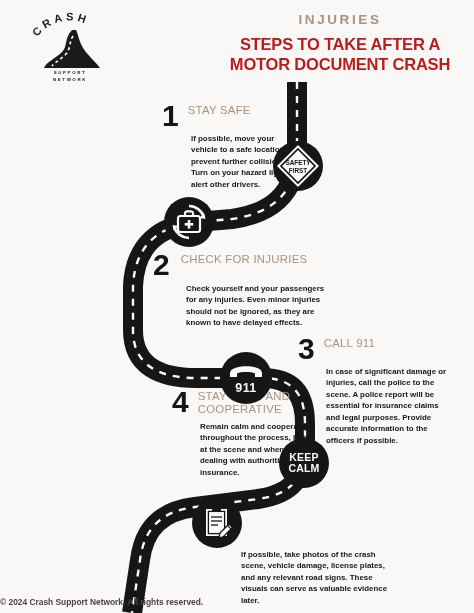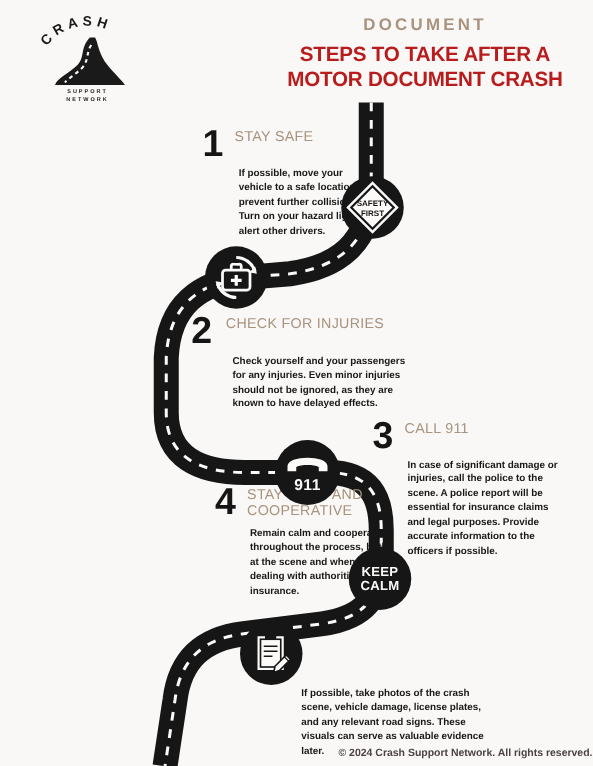--- a/index.html
+++ b/index.html
@@ -67,21 +67,21 @@
   #step4 .step-body { margin-left:28px; margin-top:5px; width:112px; }
 
   #step5 { left:213px; top:519px; width:180px; }
   #step5 .gap { width:9px; }
   #step5 .step-body { margin-left:28px; margin-top:4px; width:148px; }
 
   
   .icon-node { position:absolute; z-index:7; }
 
   .footer {
-    position:absolute; left:0; bottom:6px; width:474px; text-align:right;
+    position:absolute; left:0; bottom:6px; width:474px; text-align:left;
     font-size:8.4px; font-weight:bold; color:#4b4341; z-index:5;
   }
 </style>
 </head>
 <body>
 
 <div class="page">
 
   <div class="road-layer">
     <svg width="474" height="613" viewBox="0 0 474 613">
@@ -133,21 +133,21 @@
         <path d="M30 2 C 22 10, 26 18, 20 24 C 13 31, 4 34, 2 40 L 58 40 C 52 32, 44 26, 40 18 C 36 10, 36 5, 34 2 Z" fill="#1a1a1a"></path>
         <path d="M31 8 C 27 14, 29 20, 24 26 C 18 32, 12 35, 10 38" fill="none" stroke="#f9f8f7" stroke-width="1.7" stroke-dasharray="3 3"></path>
       </svg>
       <div class="logo-sub">
         <span>SUPPORT</span><br>
         <span>NETWORK</span>
       </div>
     </div>
 
     <div class="title-block">
-      <div class="kicker">DOCUMENT</div>
+      <div class="kicker">INJURIES</div>
       <div class="main-title">
         <span>STEPS TO TAKE AFTER A</span><br>
         <span>MOTOR DOCUMENT CRASH</span>
       </div>
     </div>
   </div>
 
   <div class="icon-node" style="left:272px; top:140px;">
     <svg width="52" height="52" viewBox="0 0 52 52">
       <circle cx="26" cy="26" r="25" fill="#161616"></circle>

